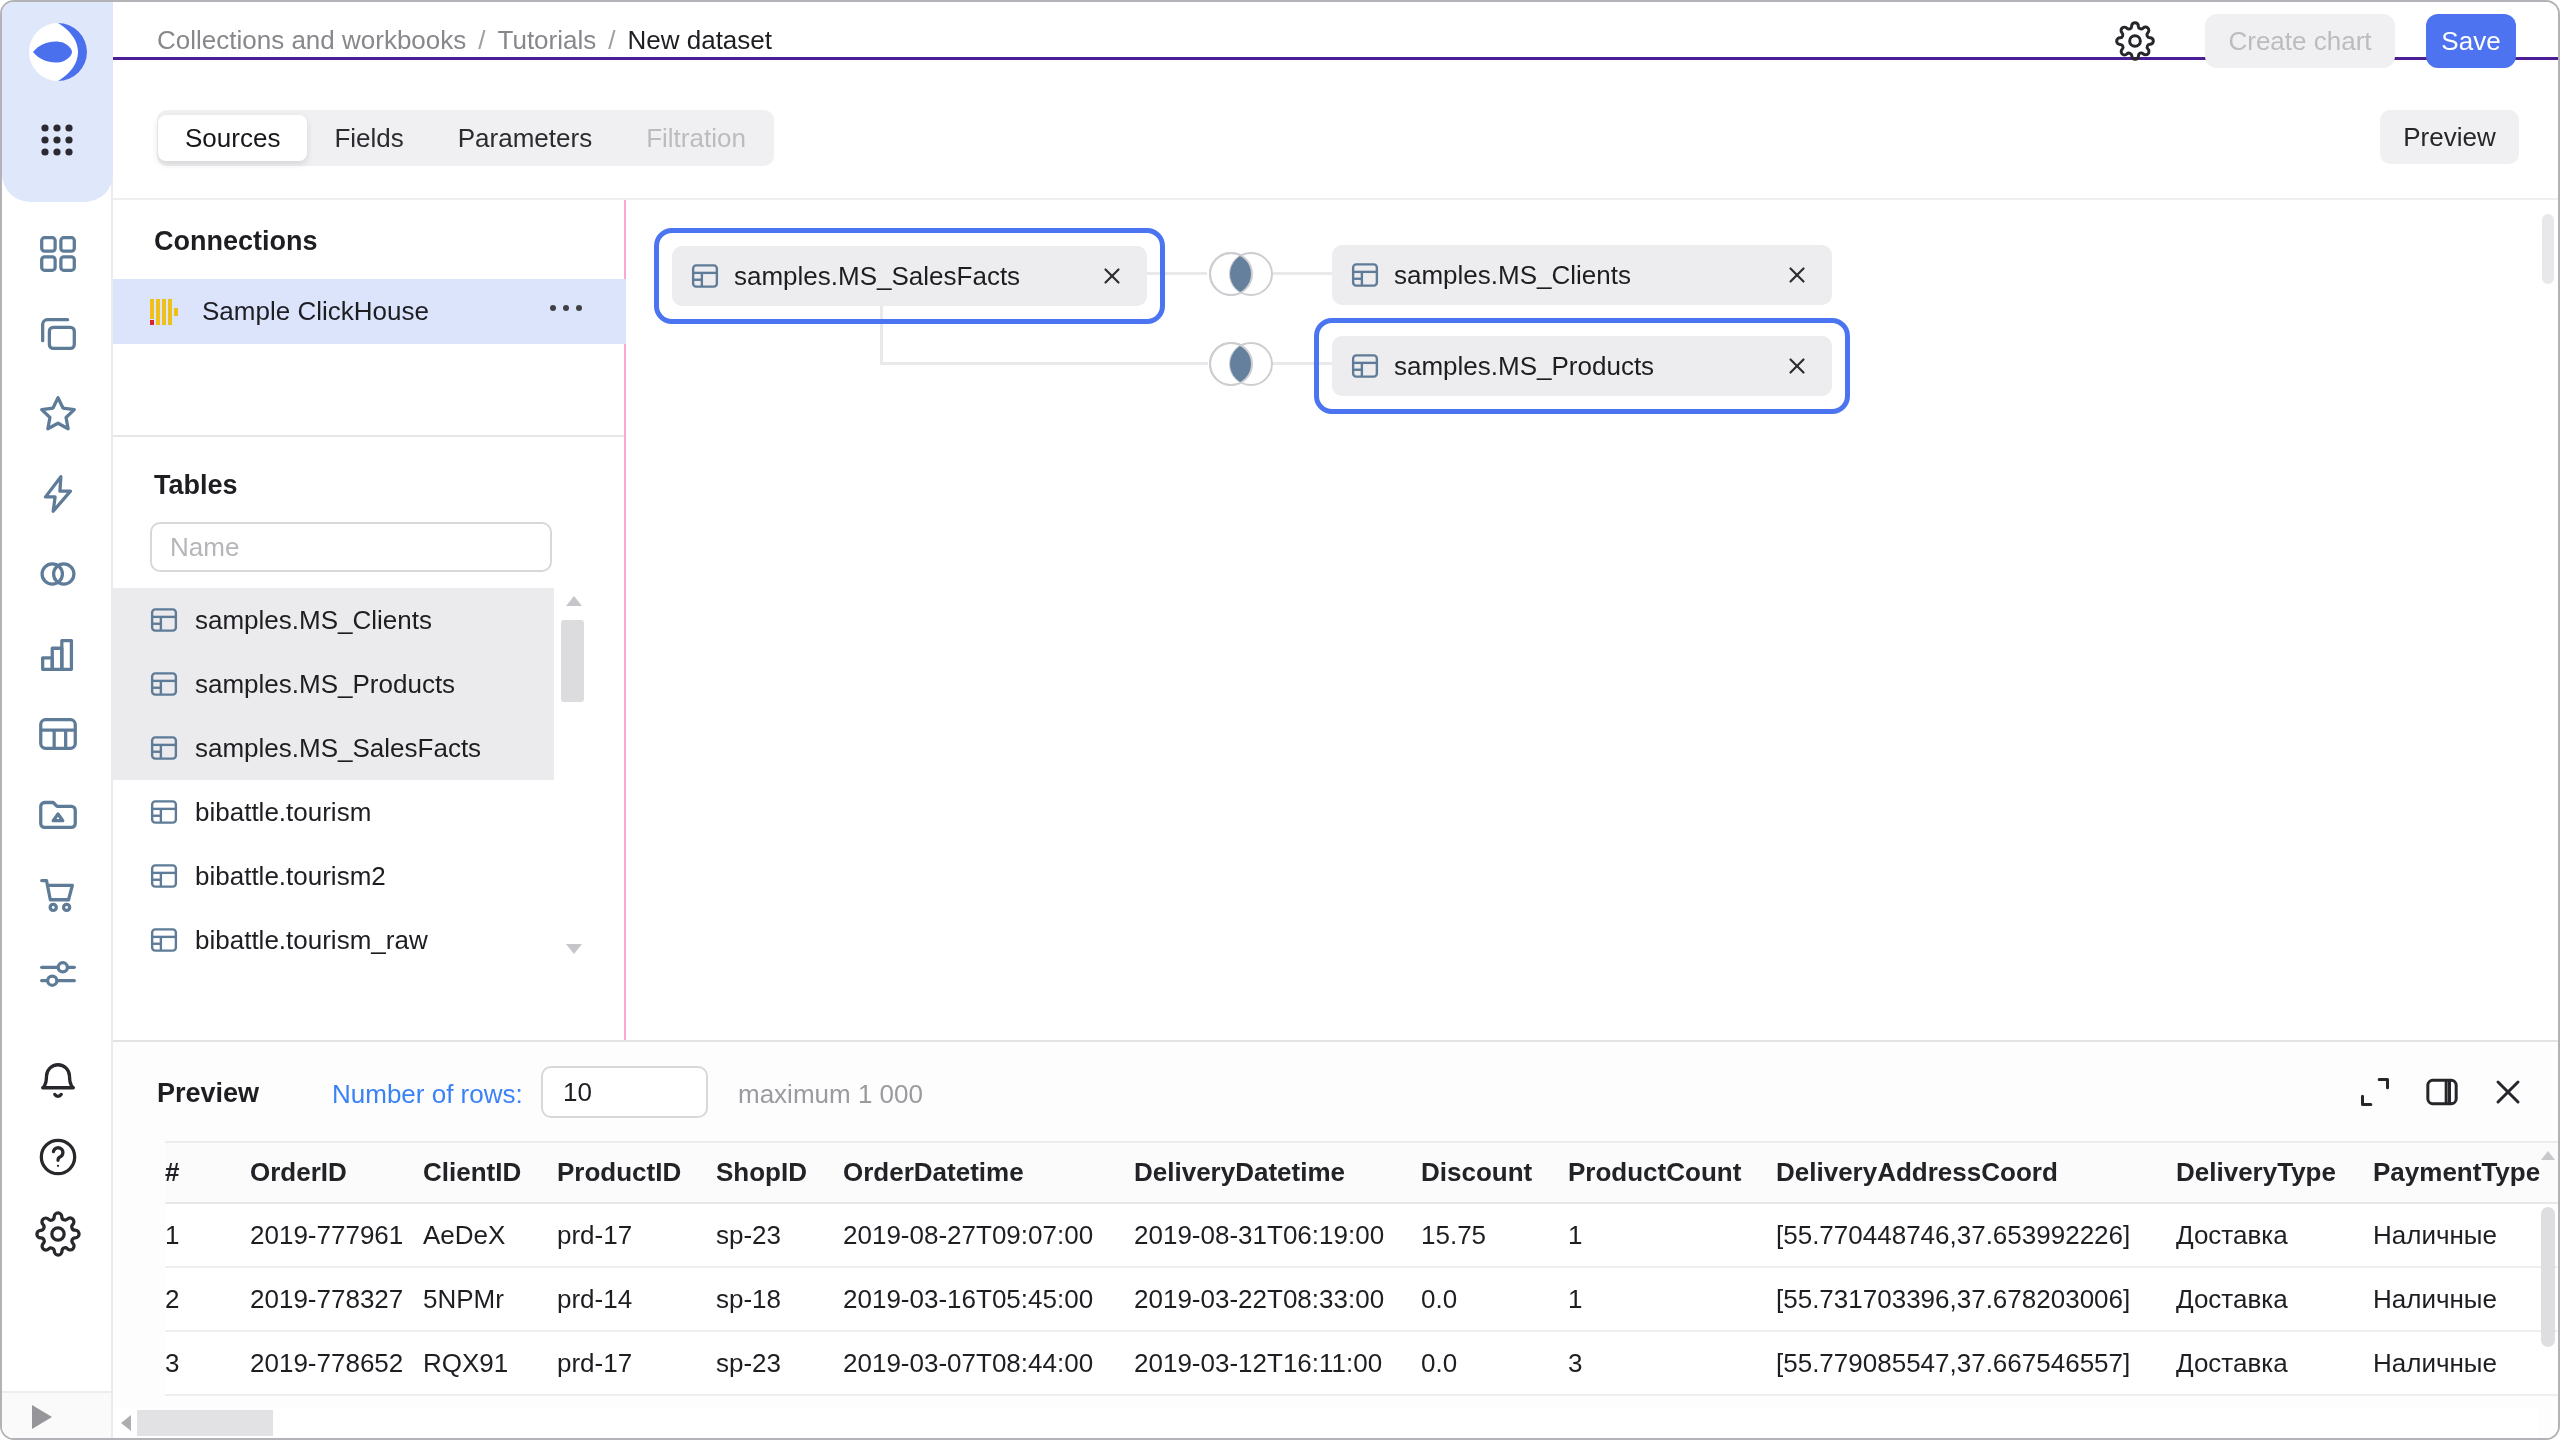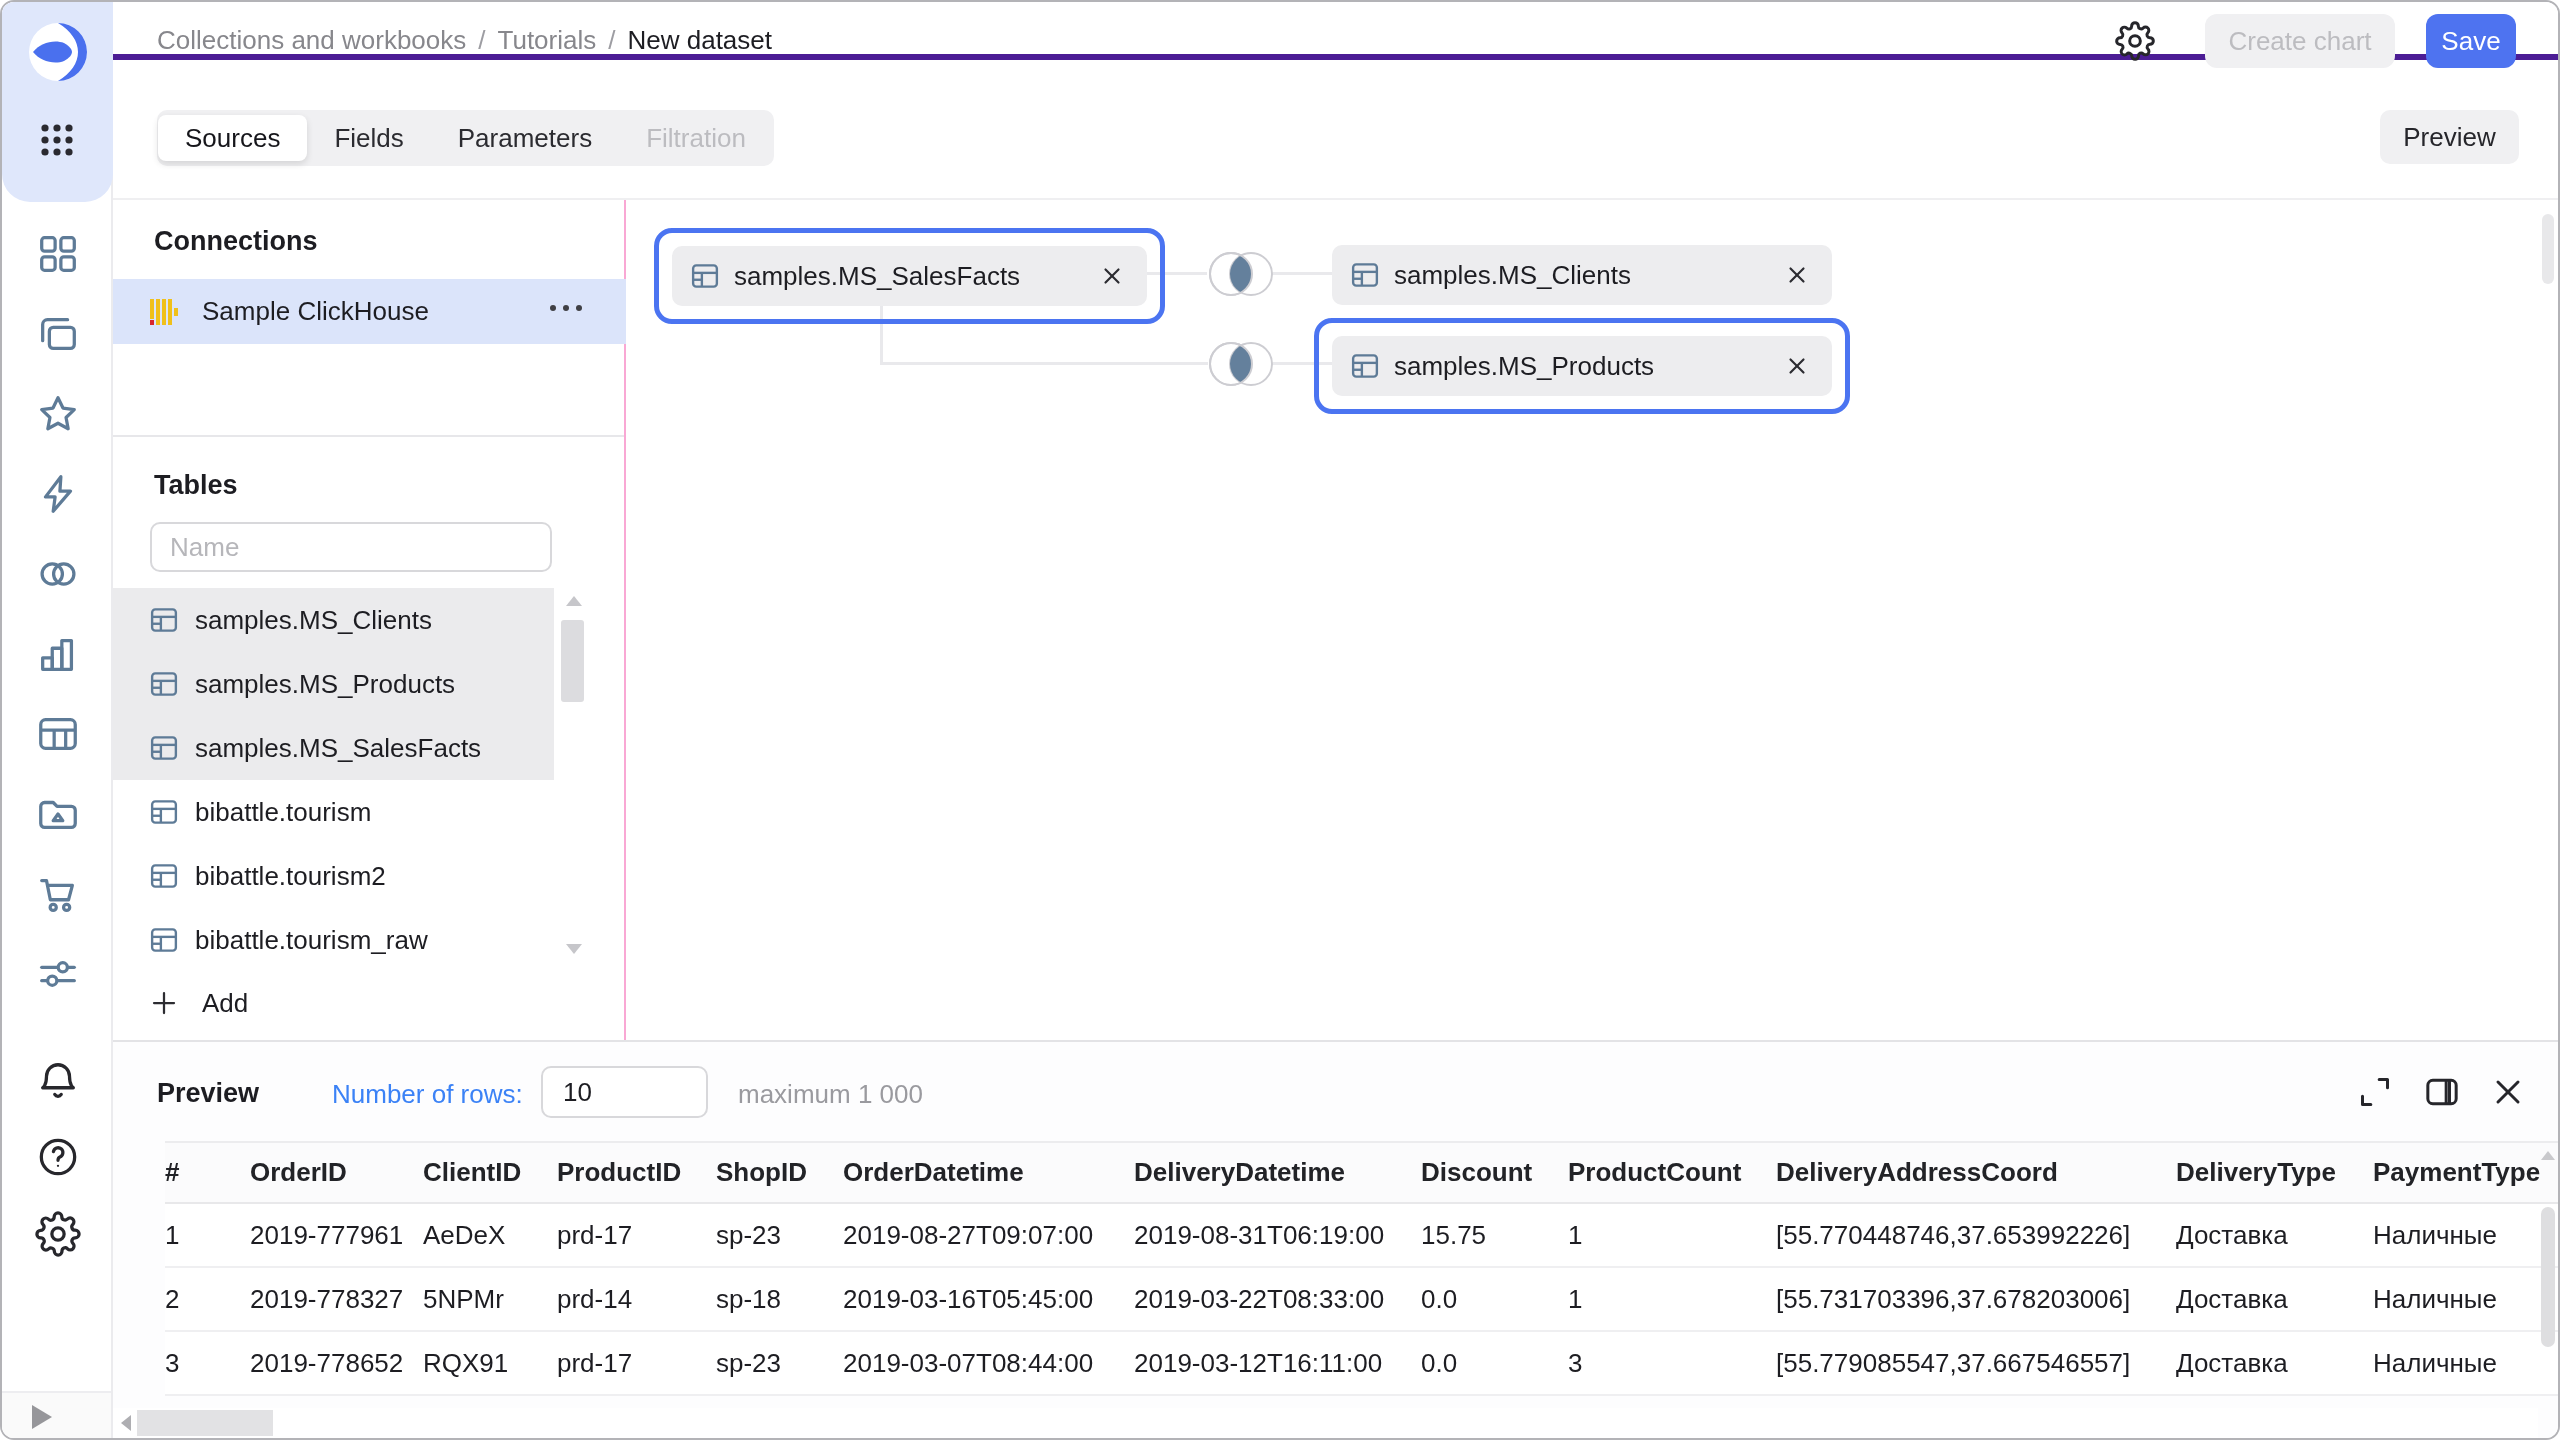--- a/index.html
+++ b/index.html
@@ -11,21 +11,21 @@
   .side-top{position:absolute;left:0;top:0;width:111px;height:200px;background:#dfe7fb;border-radius:0 0 28px 28px;}
   .logo{position:absolute;left:27px;top:21px;width:58px;height:58px;}
   .apps{position:absolute;left:37px;top:120px;width:36px;height:36px;}
   .snav{position:absolute;left:33px;width:46px;height:46px;color:#5e7b97;cursor:pointer;}
   .snav.dark{color:#27272c;}
   .snav svg{width:46px;height:46px;}
   .side-foot{position:absolute;left:0;bottom:0;width:109px;height:47px;border-top:2px solid #ededf0;background:#fafafa;}
   .play-tri{position:absolute;left:30px;top:12px;width:0;height:0;border-top:12px solid transparent;border-bottom:12px solid transparent;border-left:20px solid #96969a;}
 
   
-  .topbar{position:absolute;left:111px;top:0;right:0;height:58px;background:#fff;border-bottom:6px solid #4c1d95;}
+  .topbar{position:absolute;left:111px;top:0;right:0;height:58px;background:#fff;border-bottom:3px solid #4c1d95;}
   .crumbs{position:absolute;left:44px;top:0;height:76px;display:flex;align-items:center;font-size:26px;color:#87878c;}
   .crumb{cursor:pointer;}
   .crumb-sep{margin:0 12px;color:#9d9da2;}
   .crumb-current{color:#1d1d22;}
   .hgear{position:absolute;right:403px;top:19px;width:40px;height:40px;color:#26262b;cursor:pointer;}
   .btn{display:flex;align-items:center;justify-content:center;font-size:26px;border-radius:12px;cursor:pointer;}
   .btn-create{position:absolute;right:163px;top:12px;width:190px;height:54px;background:#f0f0f2;color:#bcbcc0;}
   .btn-save{position:absolute;right:42px;top:12px;width:90px;height:54px;background:#4e73f0;color:#fff;}
 
   
@@ -337,27 +337,20 @@
             <span class="tname">bibattle.tourism_raw</span>
           </li>
         </ul>
 
       <div class="lscroll">
         <span class="arr-up"></span>
         <span class="lthumb"></span>
         <span class="arr-dn"></span>
       </div>
 
-      <div class="add-row">
-        <svg class="plus" viewBox="0 0 24 24" fill="none" stroke="#2c2c31" stroke-width="1.8" stroke-linecap="round">
-          <line x1="12" y1="4" x2="12" y2="20"></line>
-            <line x1="4" y1="12" x2="20" y2="12"></line>
-        </svg>
-        <span class="add-label">Add</span>
-      </div>
     </div>
 
     <div class="canvas">
       <div class="jline" style="left:521px;top:72px;width:60px;height:3px"></div>
       <div class="jline" style="left:645px;top:72px;width:61px;height:3px"></div>
       <div class="jline" style="left:254px;top:106px;width:3px;height:58px"></div>
       <div class="jline" style="left:254px;top:162px;width:328px;height:3px"></div>
       <div class="jline" style="left:645px;top:162px;width:61px;height:3px"></div>
 
       <div class="node-outline" style="left:28px;top:28px;width:511px;height:96px"></div>

